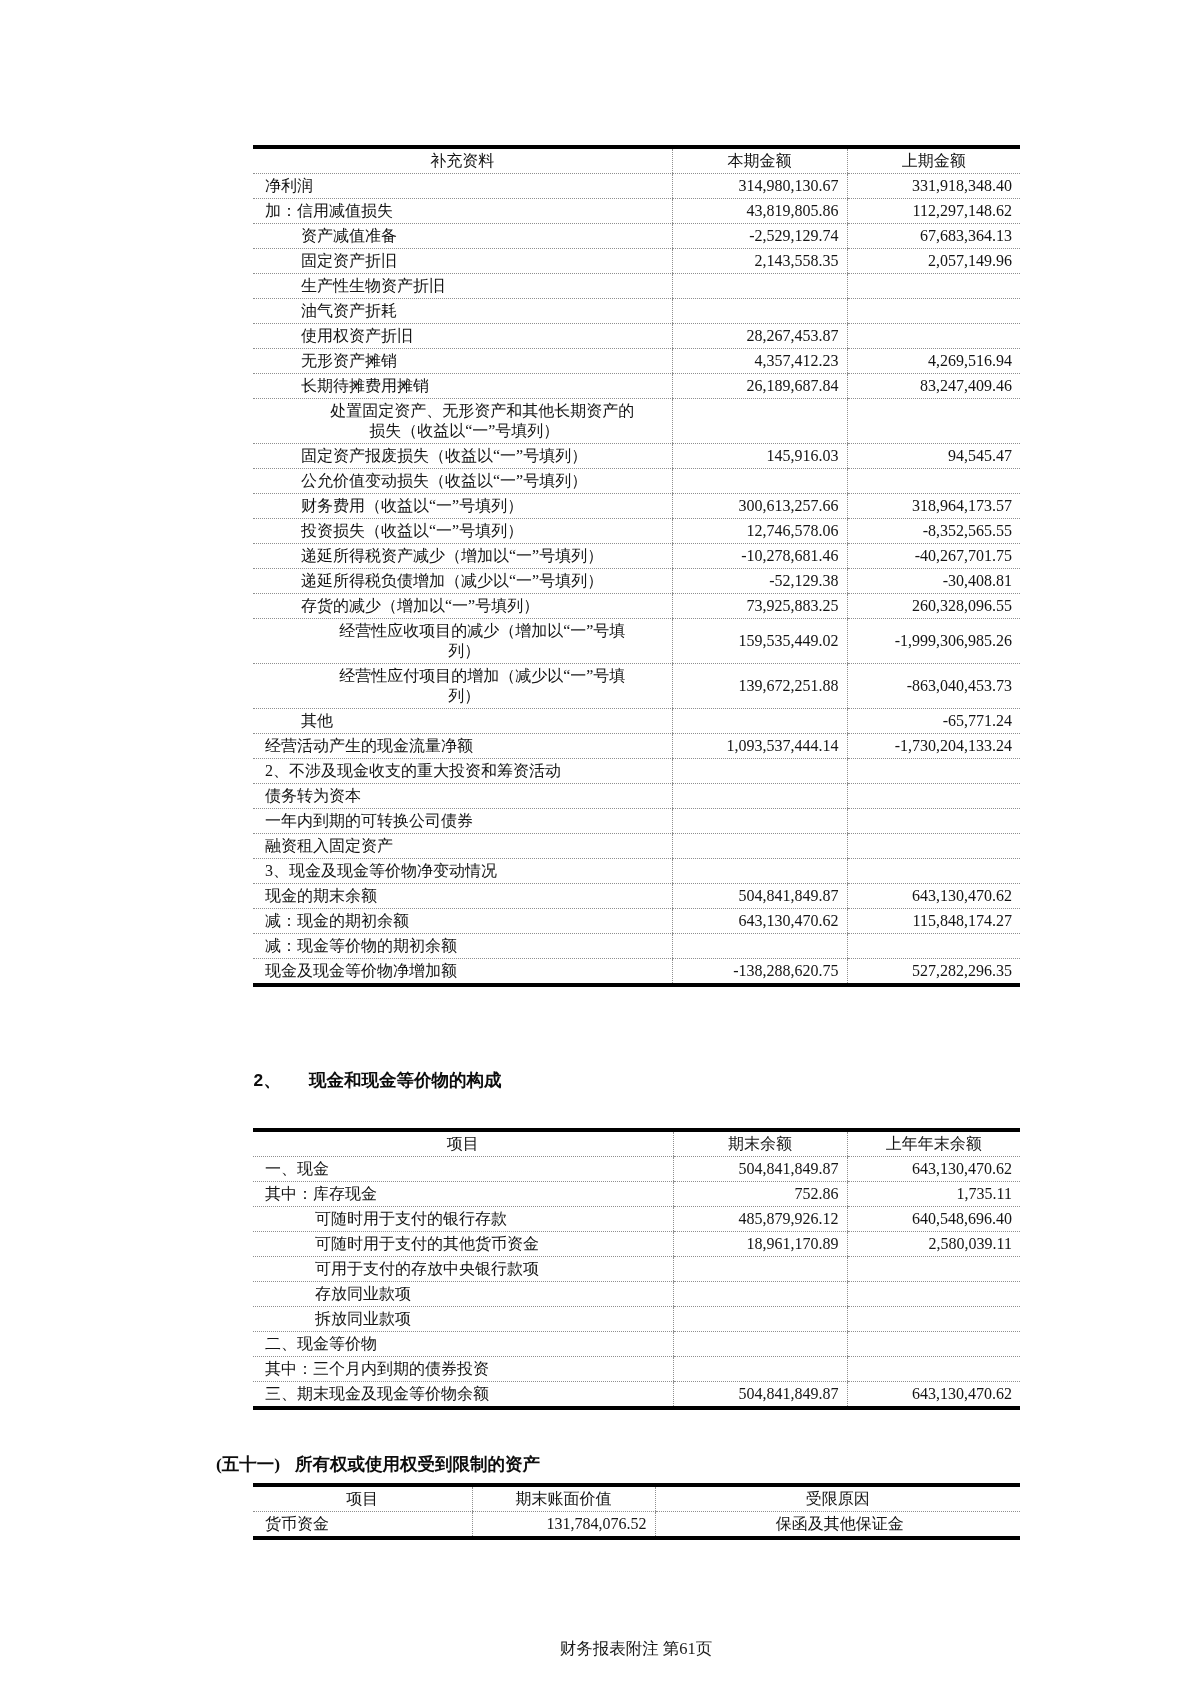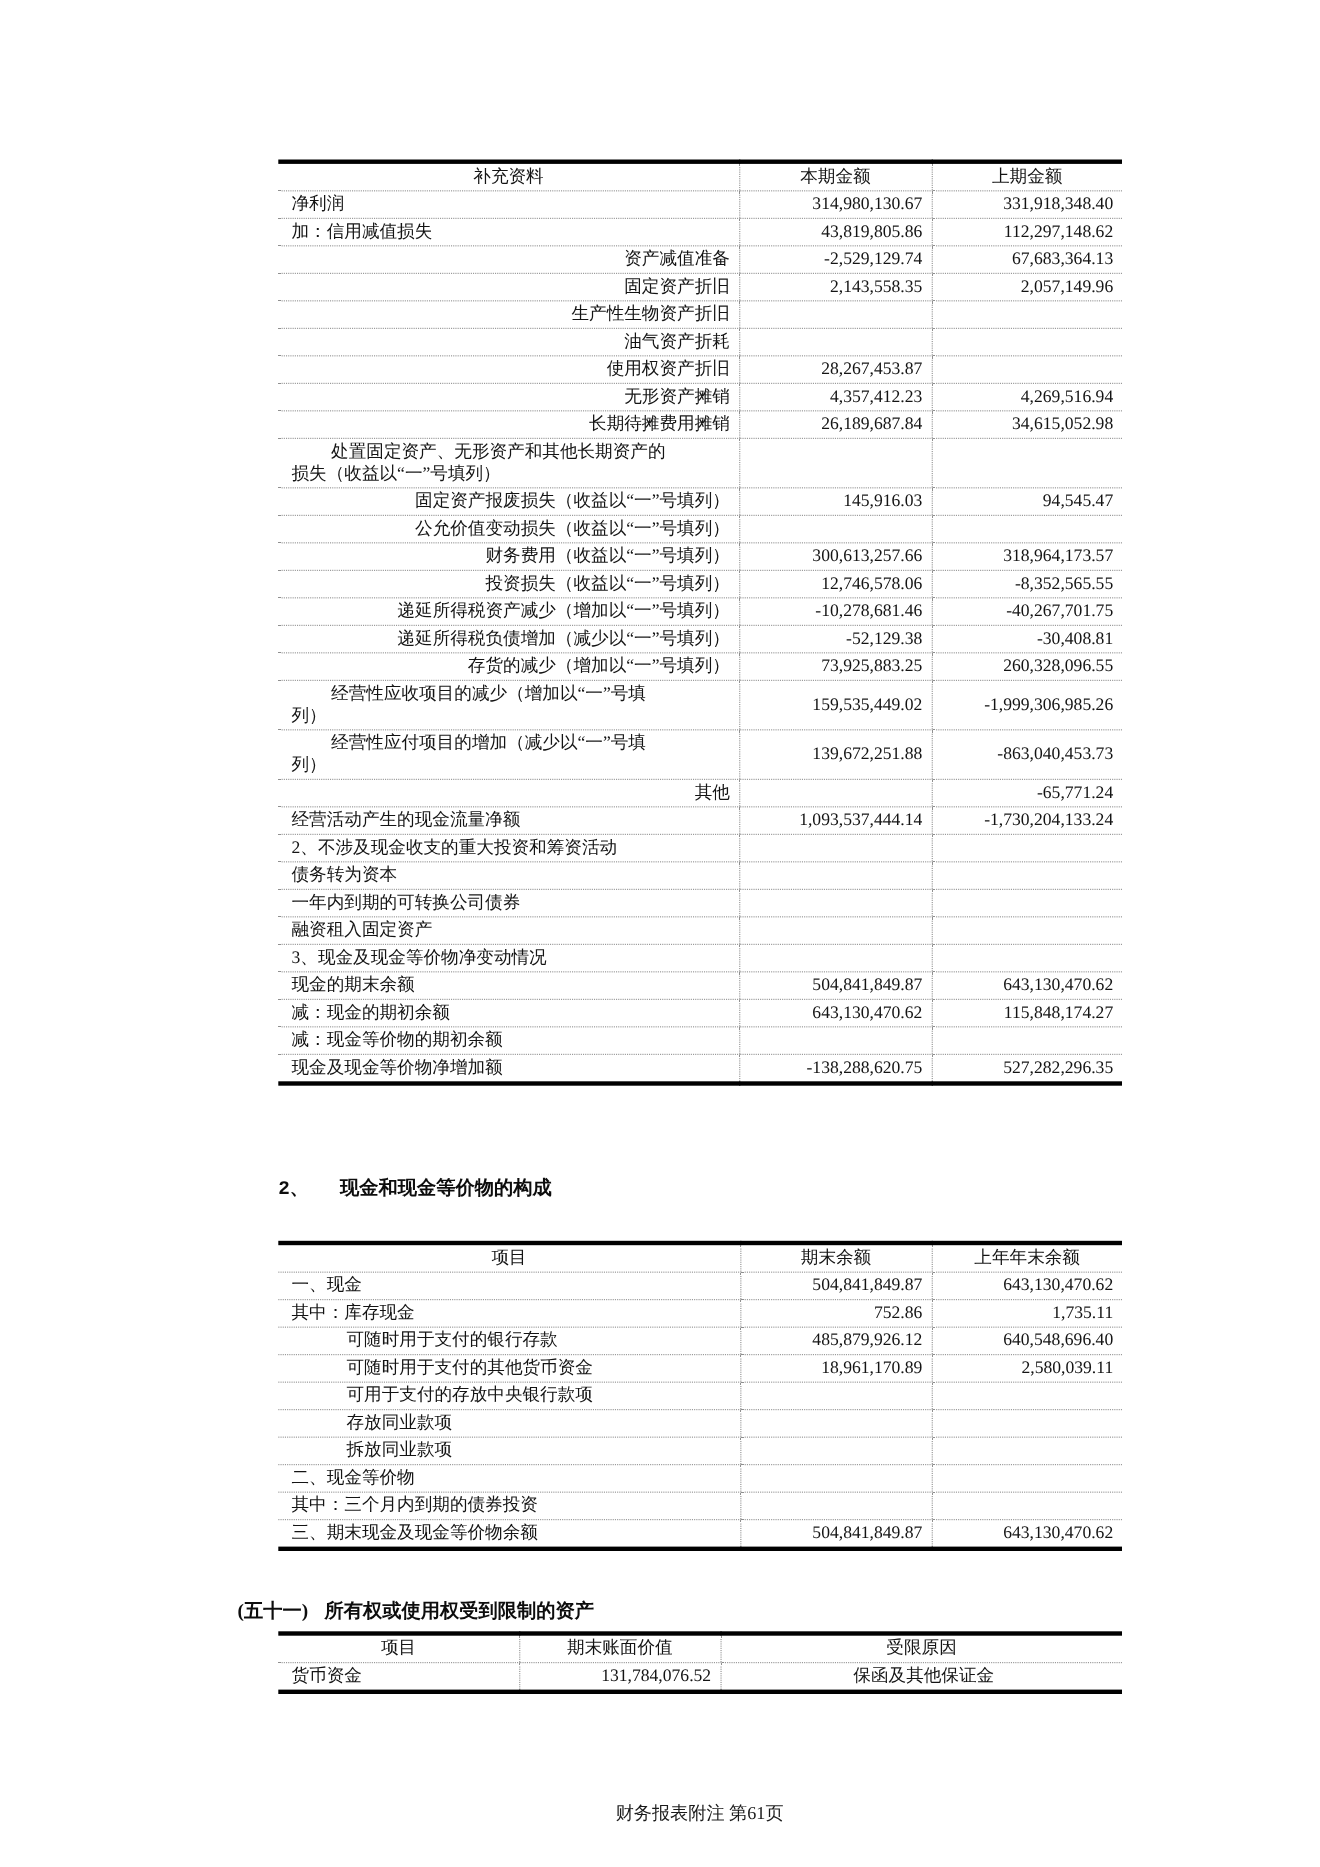--- a/index.html
+++ b/index.html
@@ -21,23 +21,23 @@
     border-bottom:1px dotted #8f8f8f;
     padding:2px 8px 2px 12px; line-height:20px;
     font-weight:normal; vertical-align:middle;
     overflow:hidden;
   }
   table.fin td + td, table.fin th + th { border-left:1px dotted #8f8f8f; }
   table.fin th { text-align:center; padding-left:4px; padding-right:4px; }
   .cell-label { text-align:left; white-space:pre-wrap; }
   .cell-num { text-align:right; }
   .cell-center { text-align:center; }
-  .i1 { padding-left:48px !important;text-align:right; }
+  .i1 { padding-left:48px !important; }
   .i2 { padding-left:62px !important; }
-  .hang { padding-left:12px !important; text-indent:36px; }
+  .hang { padding-left:12px !important; text-indent:36px;text-align:center; }
   .t1 .c1 { width:419px; } .t1 .c2 { width:175px; } .t1 .c3 { width:173px; }
   .t2 .c1 { width:420px; } .t2 .c2 { width:174px; } .t2 .c3 { width:173px; }
   .t3 .c1 { width:219px; } .t3 .c2 { width:183px; } .t3 .c3 { width:365px; }
   .t3 th, .t3 td { padding-top:5px; padding-bottom:5px; }
   .sec {
     position:absolute; margin:0; font-size:17.5px; font-weight:bold;
     color:#0d0d0d; line-height:26px; white-space:nowrap;
   }
   .sec2 { left:253px; top:1068px;font-family:Liberation Mono, monospace; }
   .sec51 { left:179px; top:1451px; }
@@ -103,21 +103,21 @@
     <td class="cell-num"></td>
   </tr>
         <tr>
     <td class="cell-label i1">无形资产摊销</td>
     <td class="cell-num">4,357,412.23</td>
     <td class="cell-num">4,269,516.94</td>
   </tr>
         <tr>
     <td class="cell-label i1">长期待摊费用摊销</td>
     <td class="cell-num">26,189,687.84</td>
-    <td class="cell-num">34,615,052.98</td>
+    <td class="cell-num">83,247,409.46</td>
   </tr>
         <tr>
     <td class="cell-label hang">处置固定资产、无形资产和其他长期资产的
 损失（收益以“一”号填列）</td>
     <td class="cell-num"></td>
     <td class="cell-num"></td>
   </tr>
         <tr>
     <td class="cell-label i1">固定资产报废损失（收益以“一”号填列）</td>
     <td class="cell-num">145,916.03</td>

